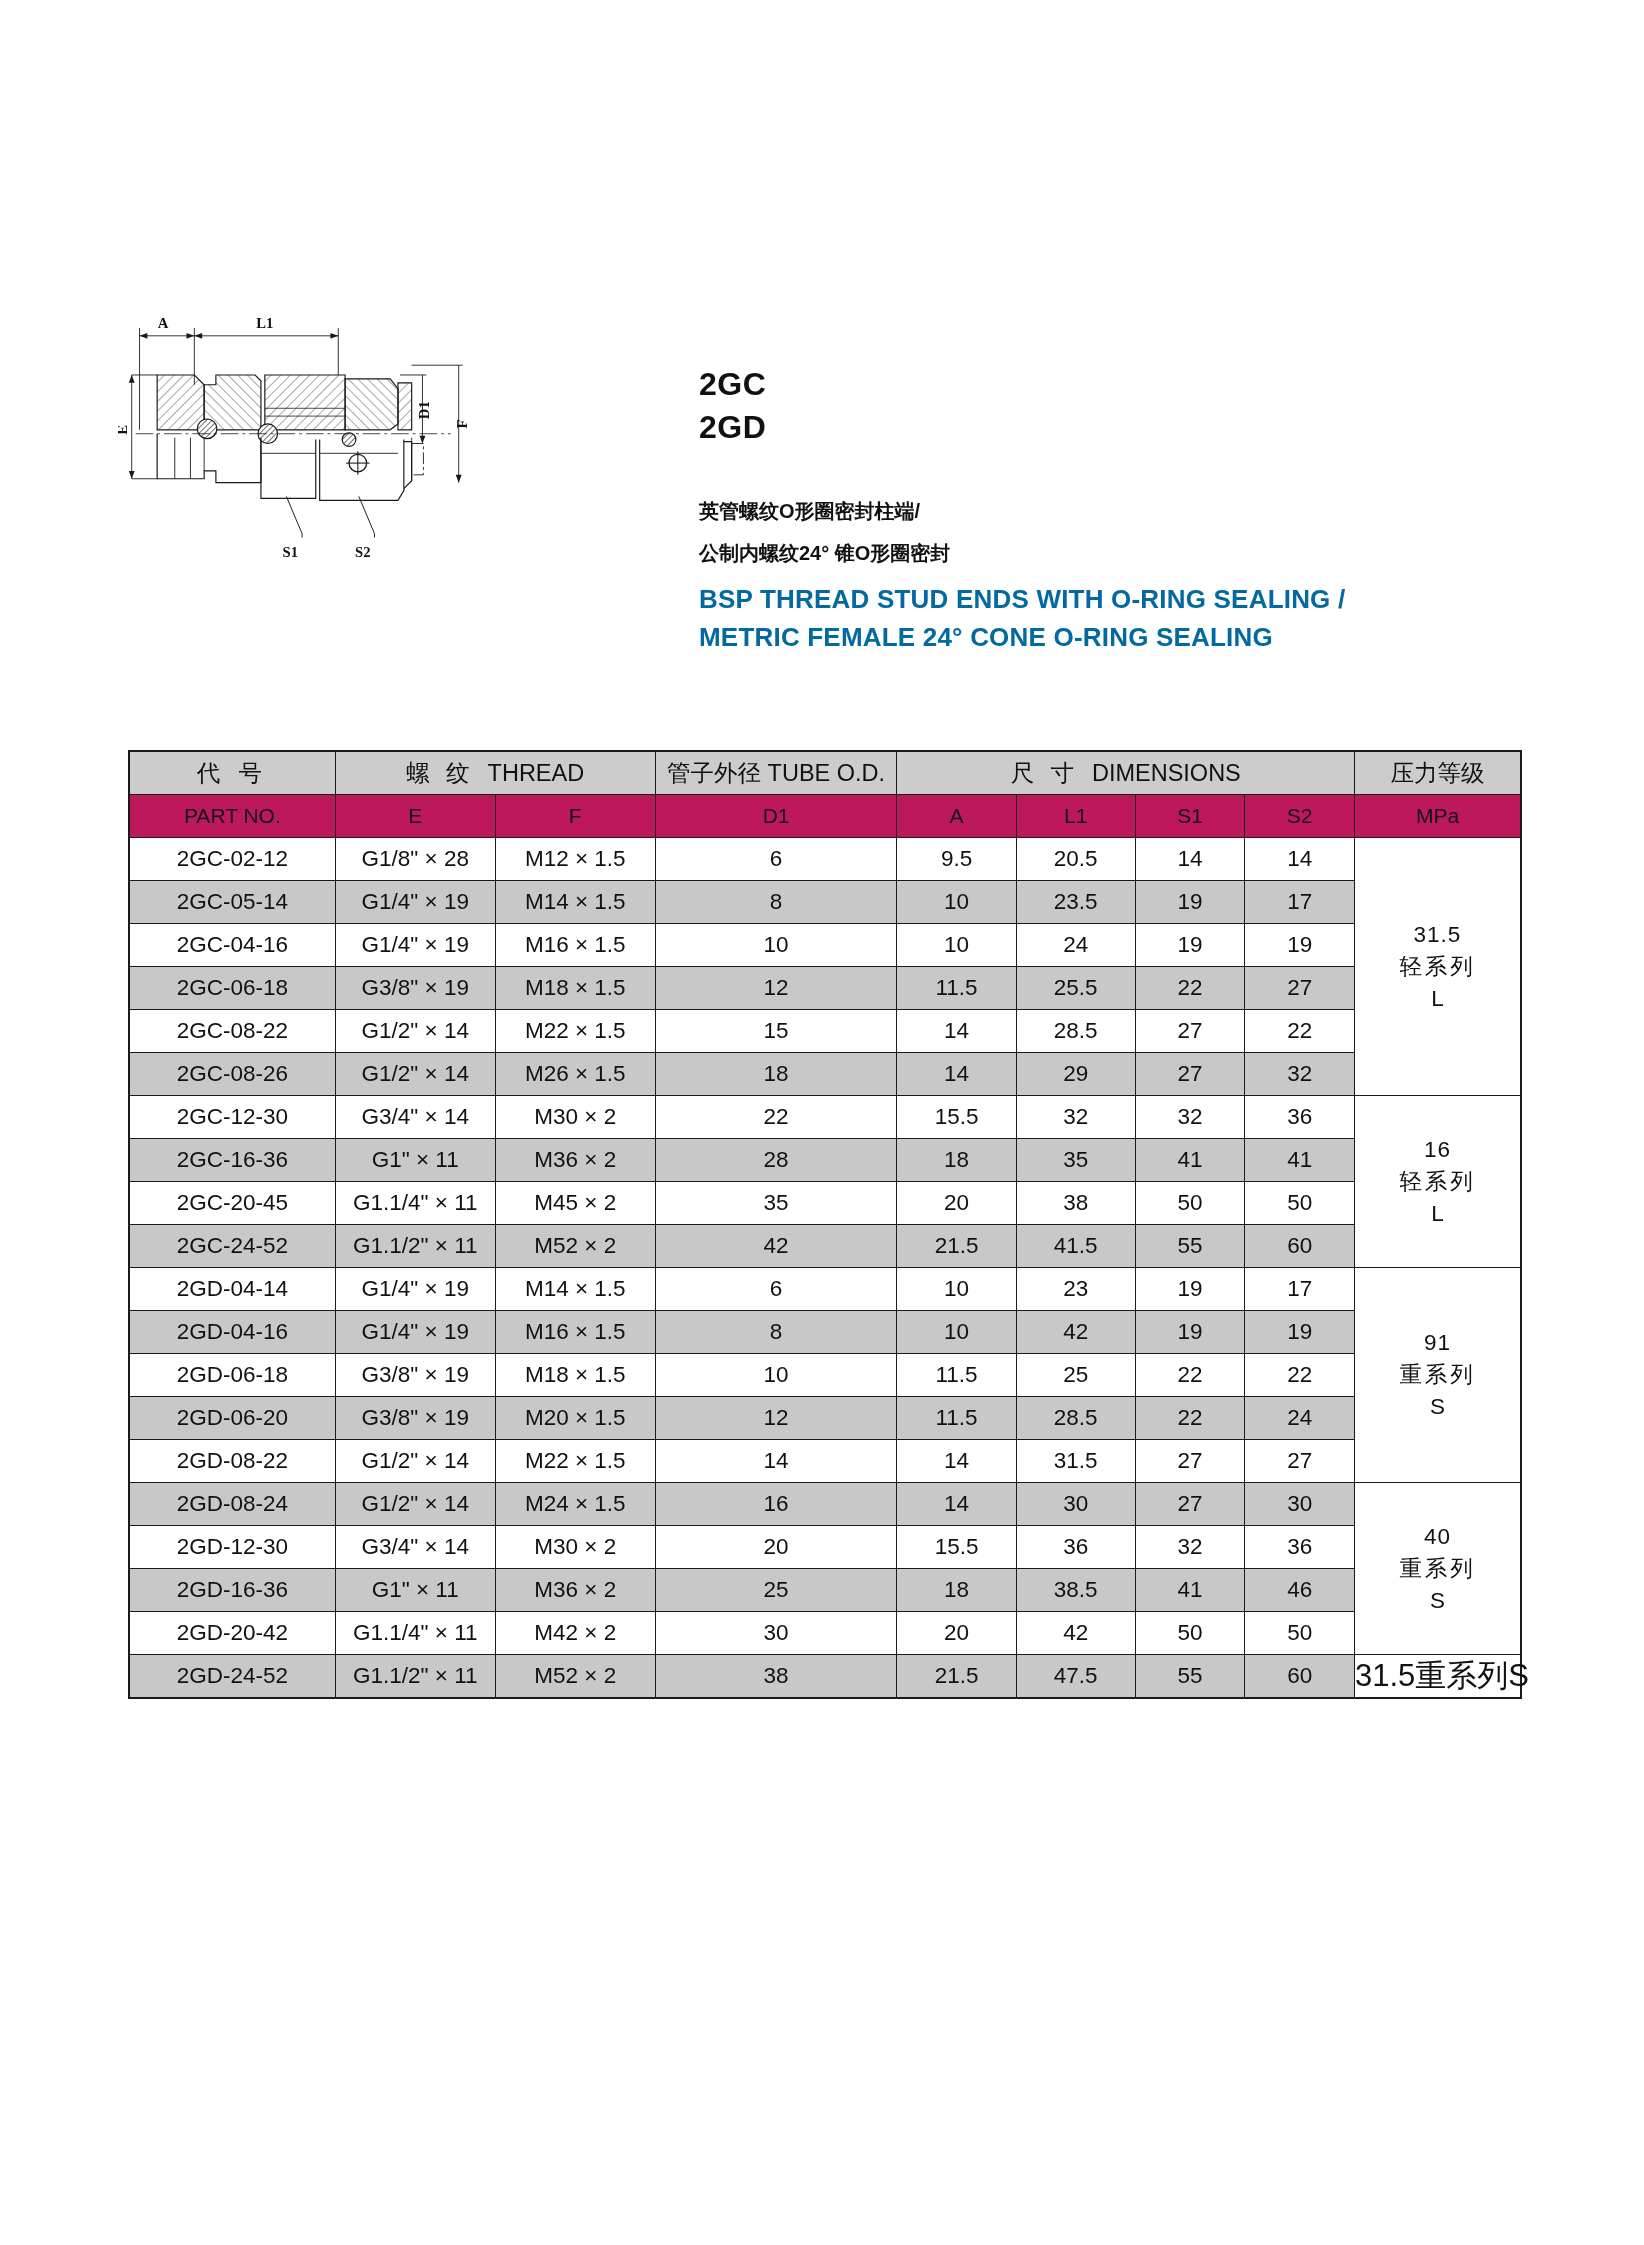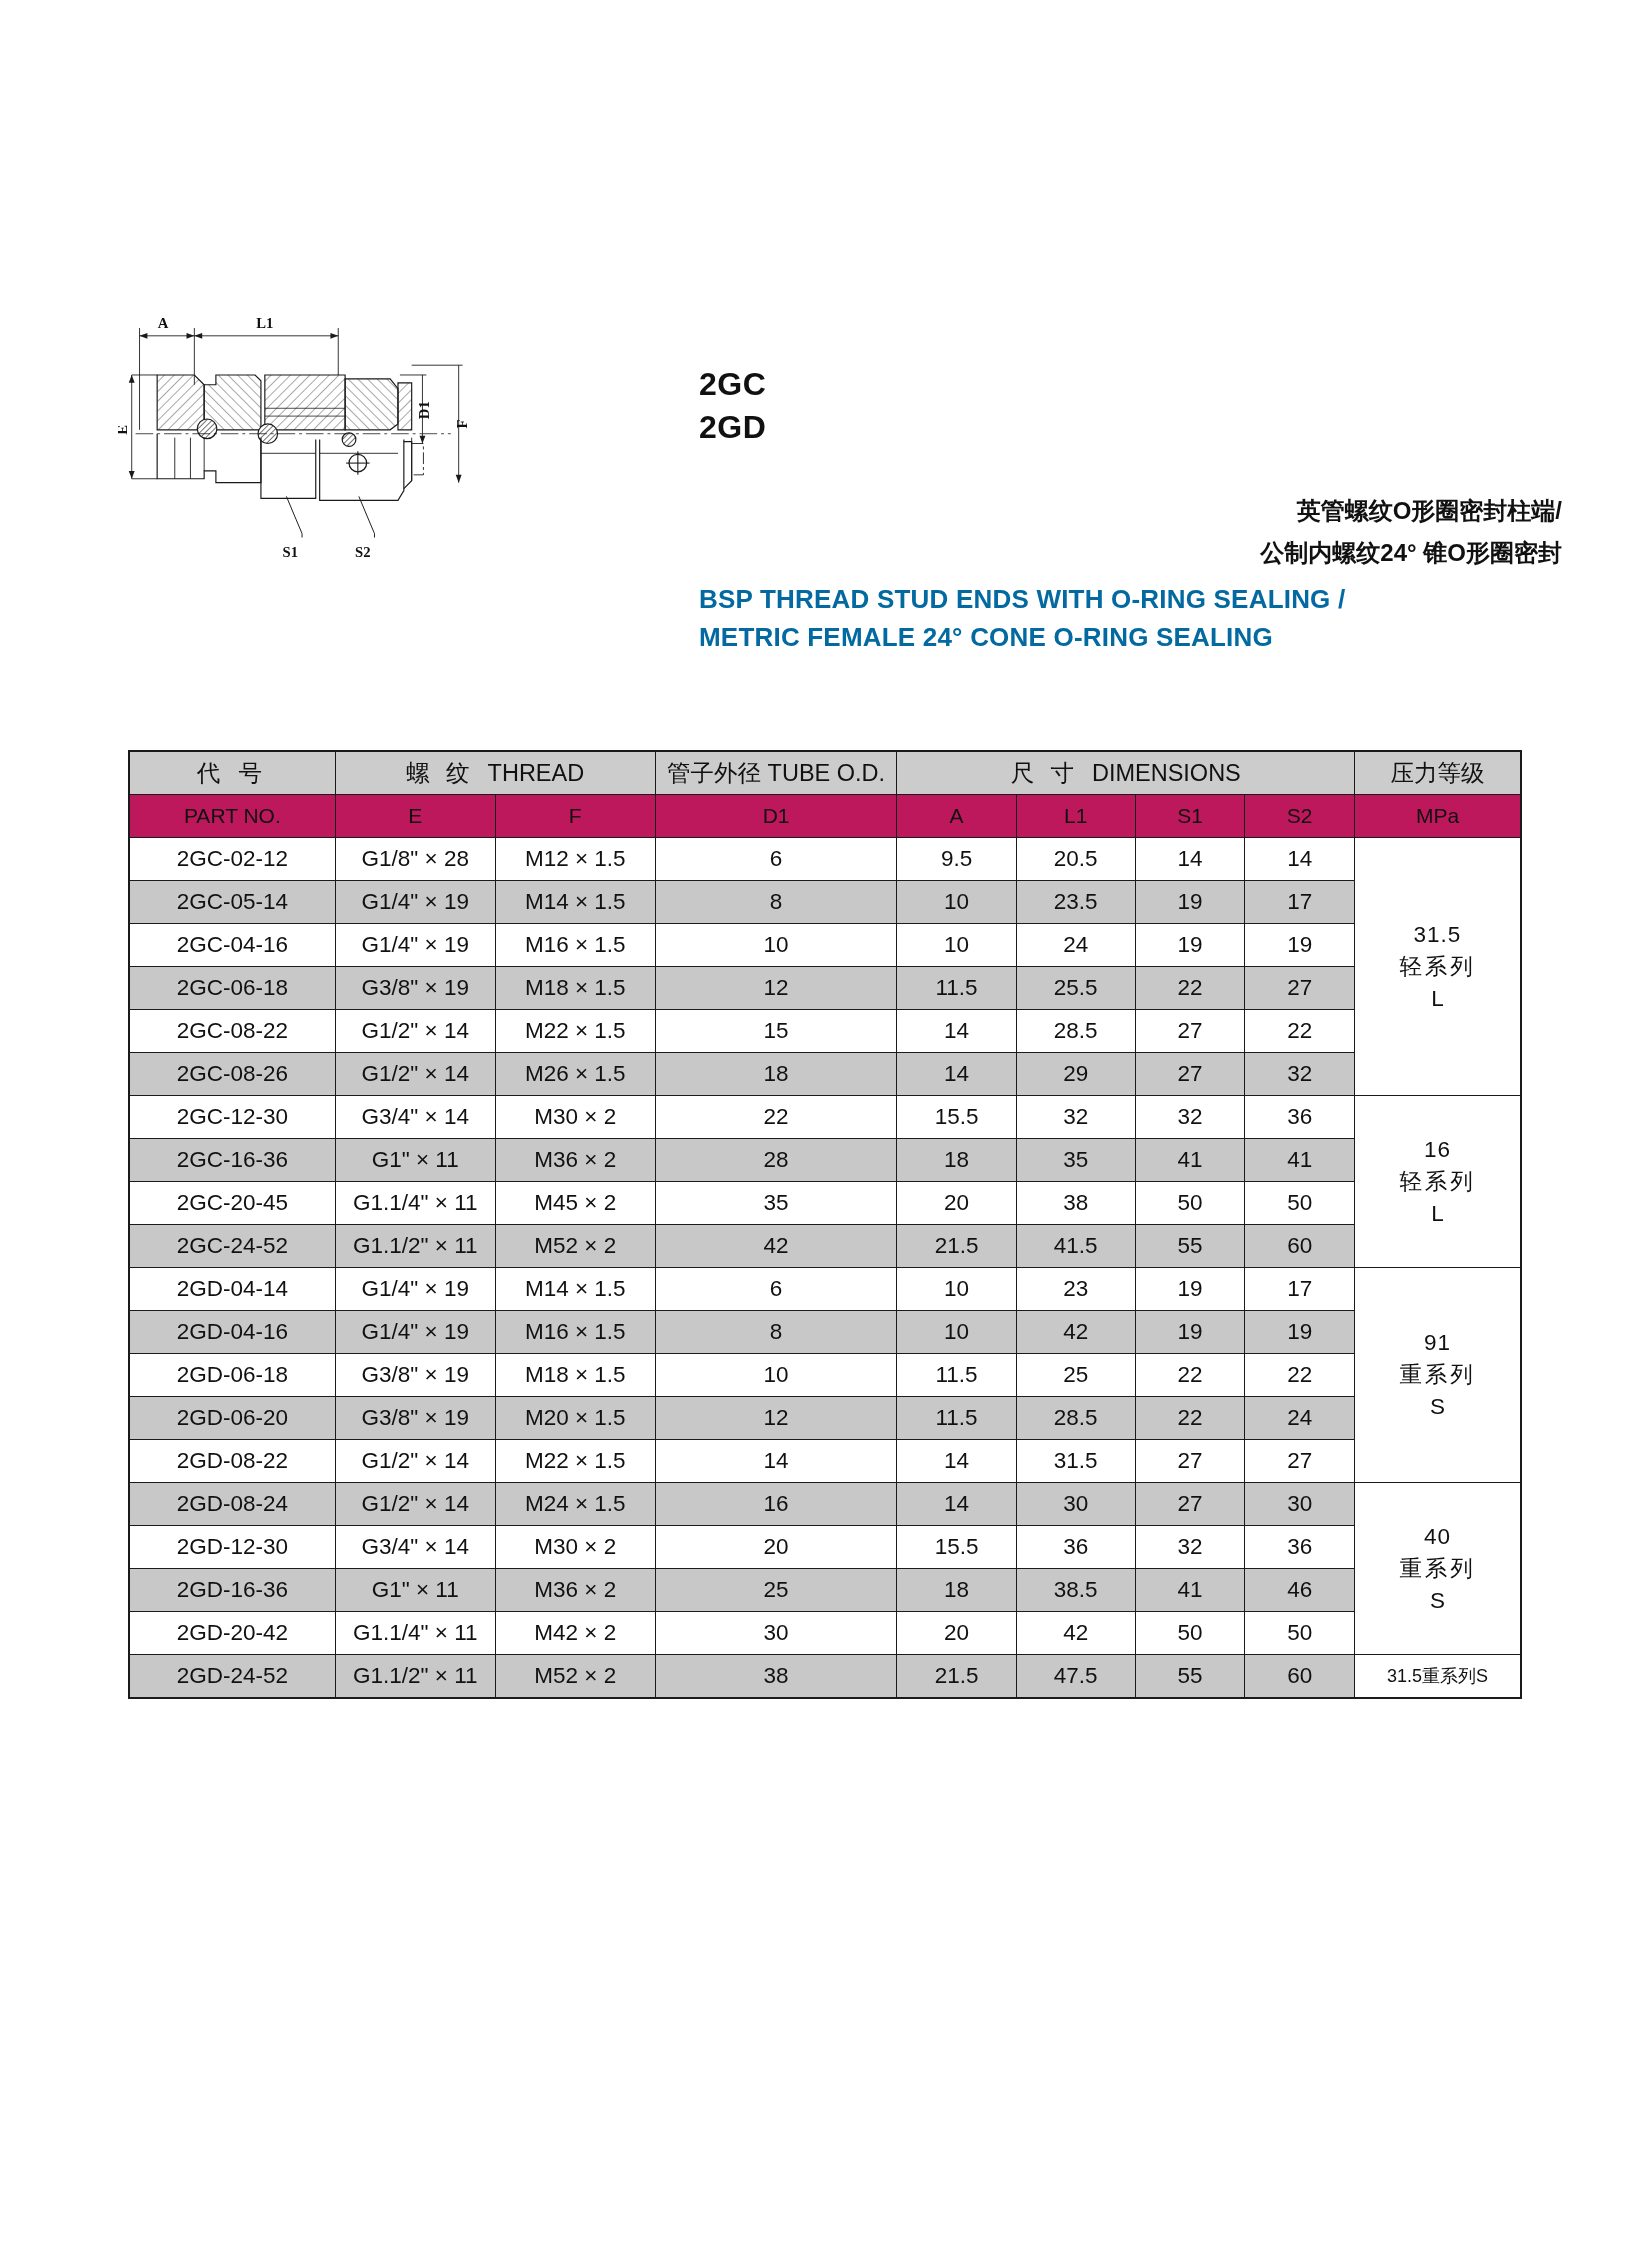--- a/index.html
+++ b/index.html
@@ -44,27 +44,26 @@
   }
   .code-line {
     font-size: 32px;
     font-weight: bold;
     letter-spacing: 0.5px;
     line-height: 43px;
     color: #111;
   }
   #title-desc { margin-top: 41px; }
   .cn-line {
-    font-size: 24px;
+    font-size: 20px;
     font-weight: bold;
     line-height: 42px;
     letter-spacing: 0px;
     color: #111;
     white-space: nowrap;
-    text-align: right;
   }
   .en-line {
     font-size: 26px;
     font-weight: bold;
     line-height: 38px;
     letter-spacing: 0.2px;
     color: #0369a1;
     white-space: nowrap;
   }
   #en-line-1 { margin-top: 5.9px; }
@@ -115,21 +114,21 @@
   td.press {
     background: #ffffff !important;
     font-size: 22.5px;
     line-height: 32px;
   }
   td.press .p-num { display: block; letter-spacing: 1px; }
   td.press .p-cn  { display: block; letter-spacing: 2.9px; }
   td.press .p-ltr { display: block; }
   td.press-single {
     background: #ffffff !important;
-    font-size: 18px;
+    font-size: 31px;
   }
 
   
   tr.group-end td { border-bottom: 2.9px solid #1a1a1a; }
 
   
   col.c-part  { width: 192px; }
   col.c-e     { width: 149px; }
   col.c-f     { width: 149px; }
   col.c-d1    { width: 225px; }

